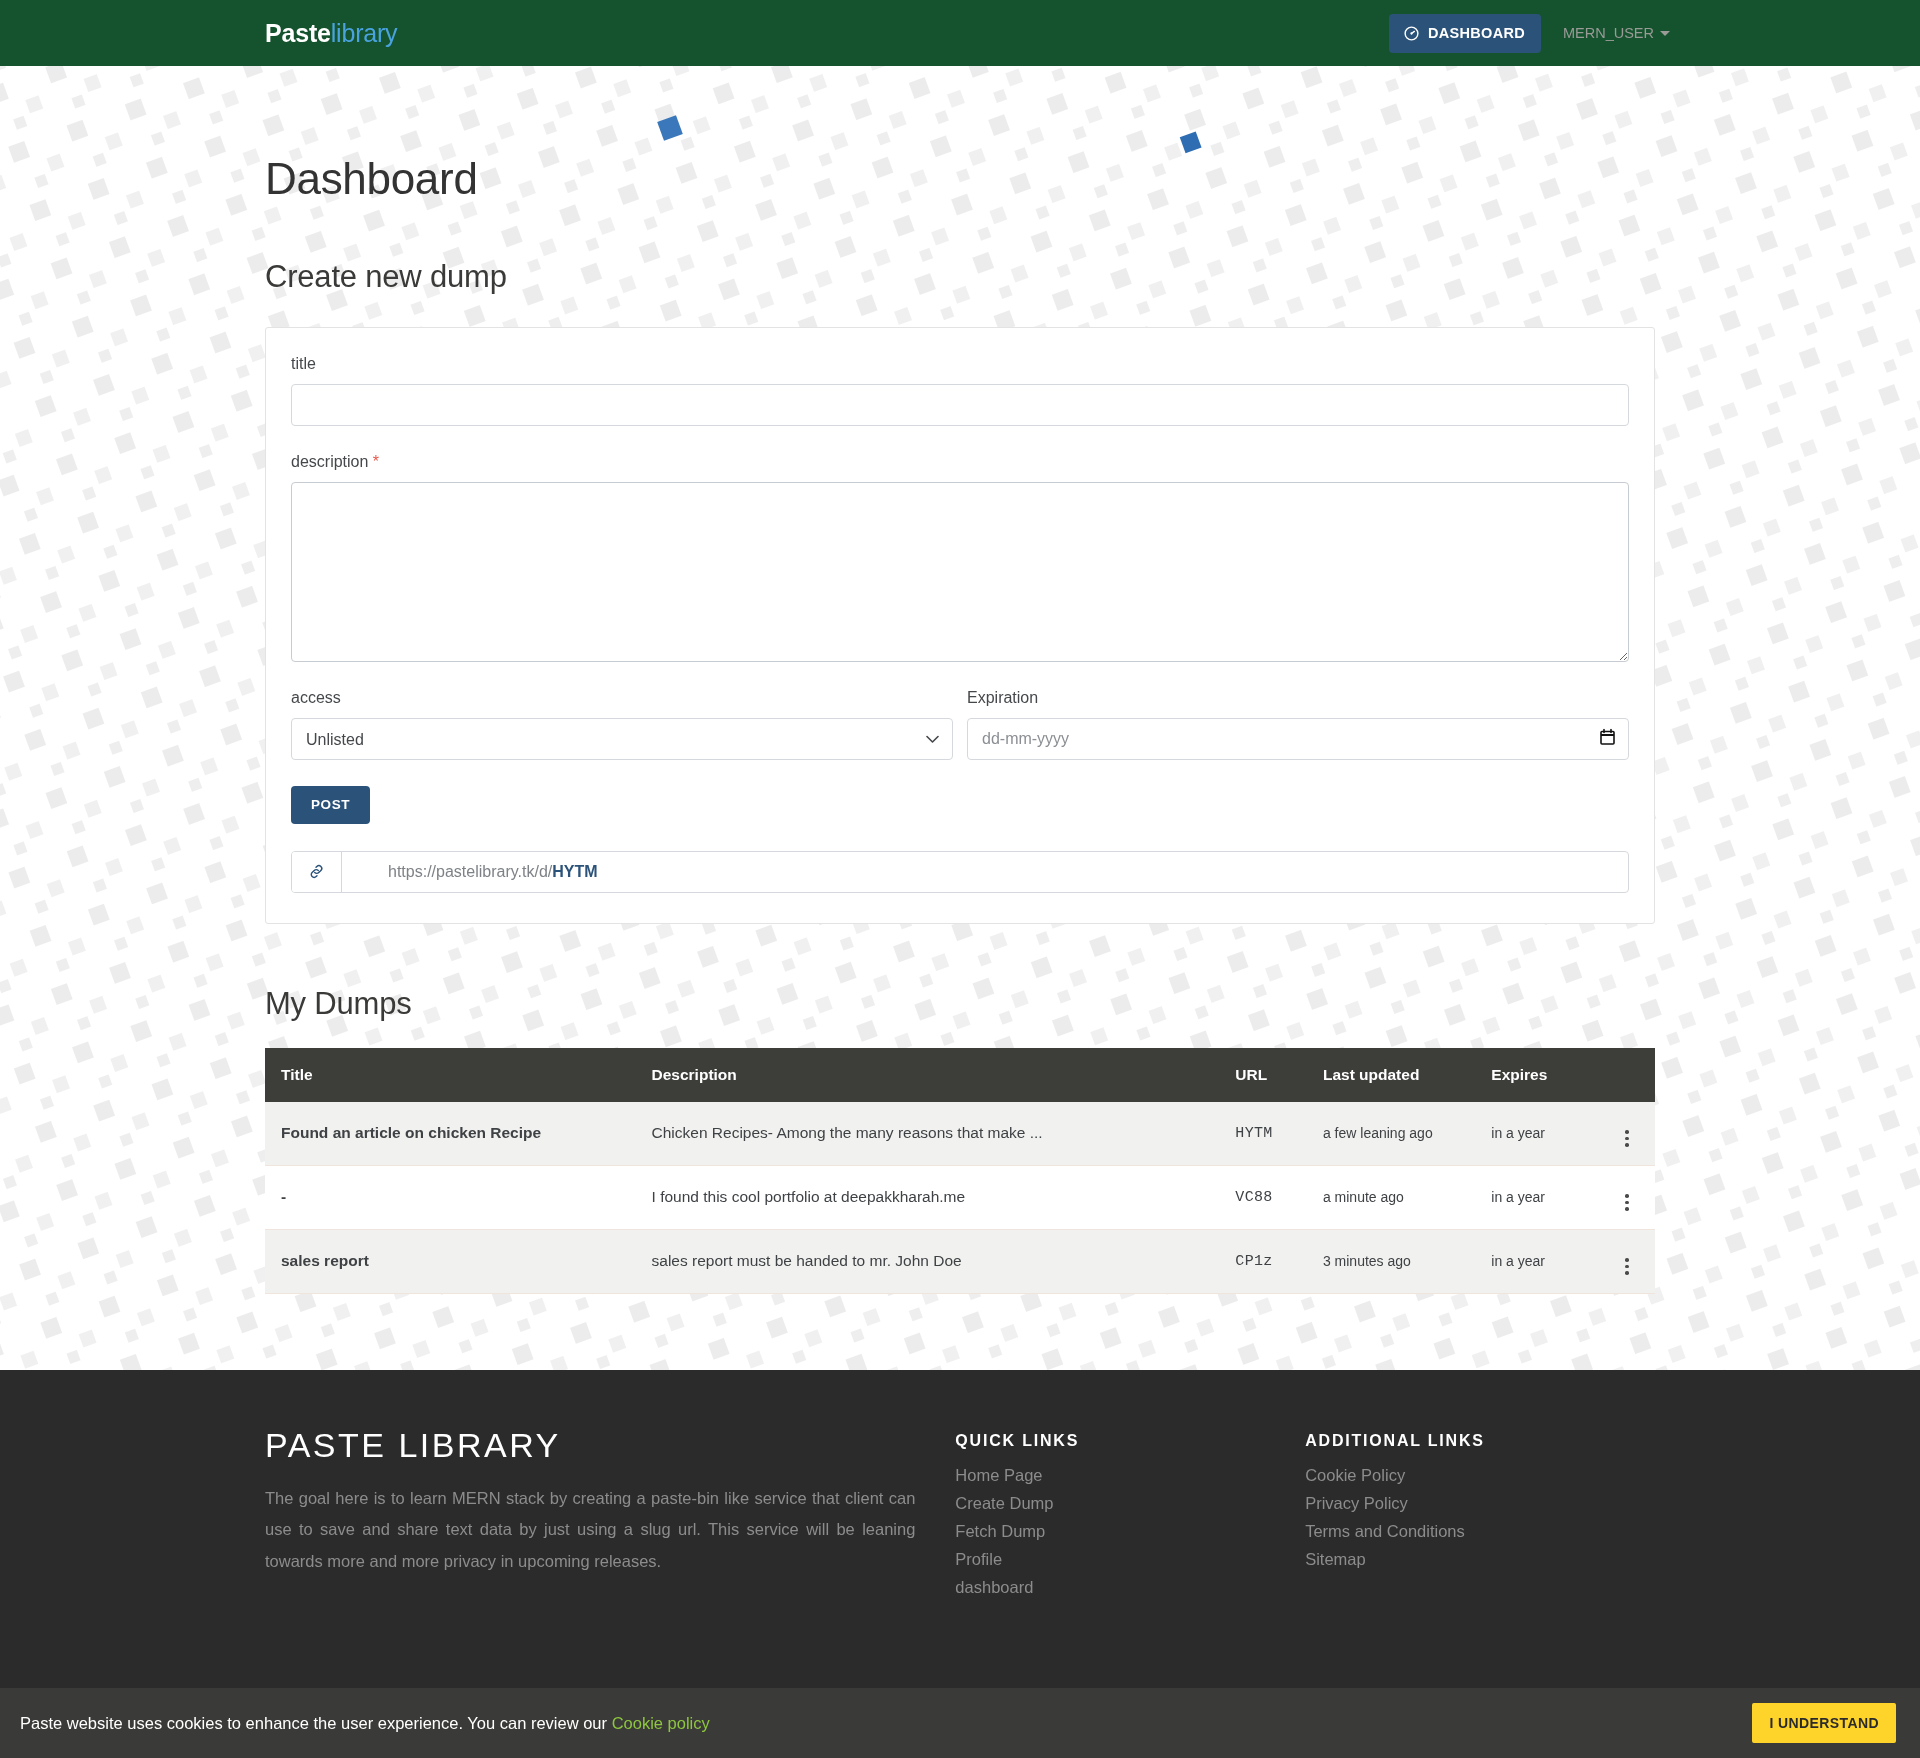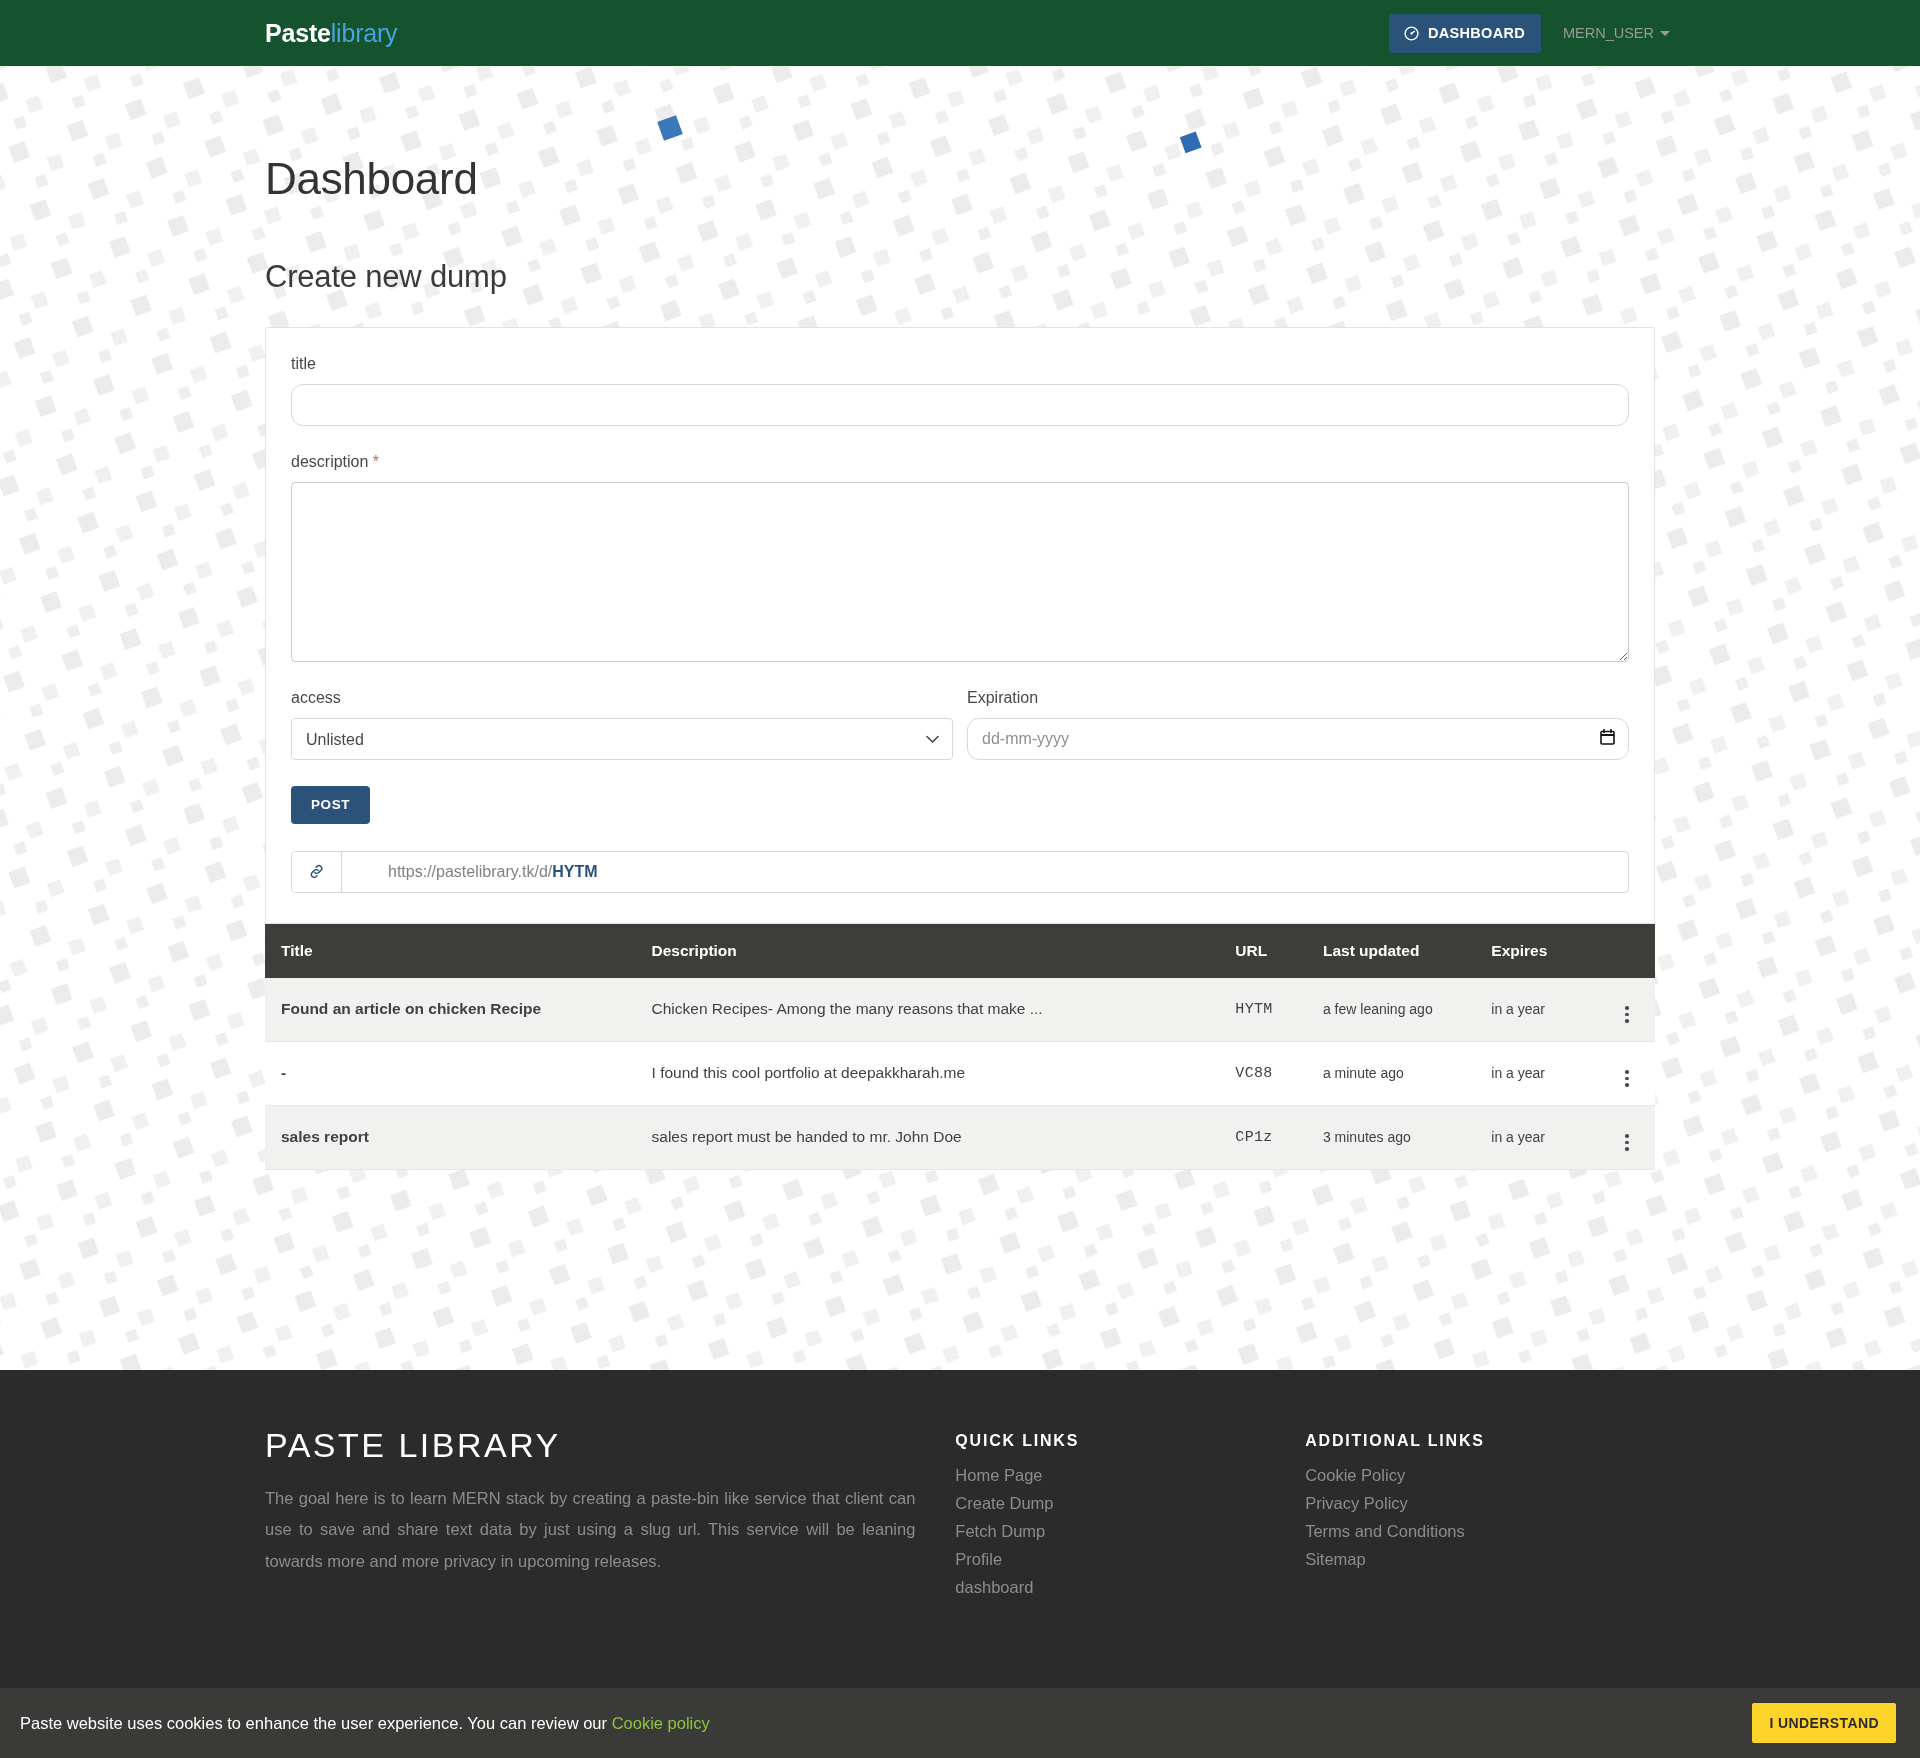--- a/index.html
+++ b/index.html
@@ -130,21 +130,21 @@
     font-size: 16px;
     color: #45484b;
     margin-bottom: 11px;
     display: block;
   }
   .req { color: #e8584c; }
   .inp {
     width: 100%;
     height: 42px;
     border: 1px solid #d5d9dd;
-    border-radius: 12px;
+    border-radius: 4px;
     padding: 6px 14px;
     font-size: 16px;
     font-family: "Liberation Sans", sans-serif;
     color: #45484b;
     background: #fff;
     outline: none;
   }
   .inp::placeholder { color: #8b8f93; }
   .ta {
     width: 100%;
@@ -442,20 +442,21 @@
             <path d="M14.5 10.5a4 4 0 0 0-5.7 0l-3 3a4 4 0 1 0 5.7 5.7l1.2-1.2"></path>
           </svg>
         </div>
         <div class="url-text">
           <span>https://pastelibrary.tk/d/</span>
             <b>HYTM</b>
         </div>
       </div>
     </div>
 
+    <h2 class="dumps-title">My Dumps</h2>
 
     <table class="dumps">
       <thead>
         <tr>
           <th class="h-title">Title</th>
           <th class="h-desc">Description</th>
           <th class="h-url">URL</th>
           <th class="h-upd">Last updated</th>
           <th class="h-exp">Expires</th>
           <th class="h-act"></th>

